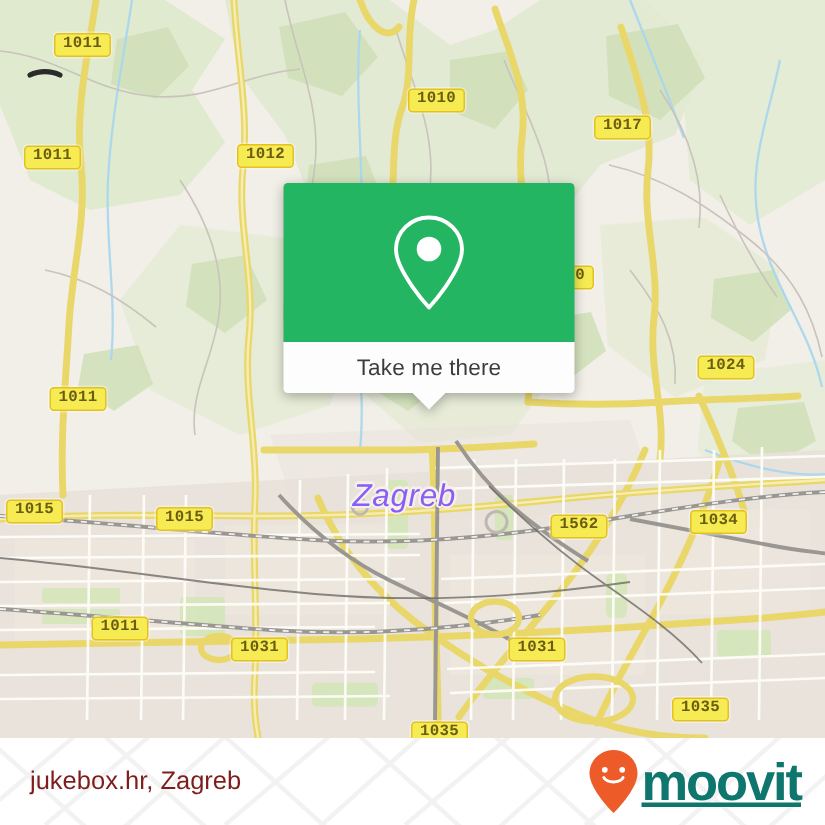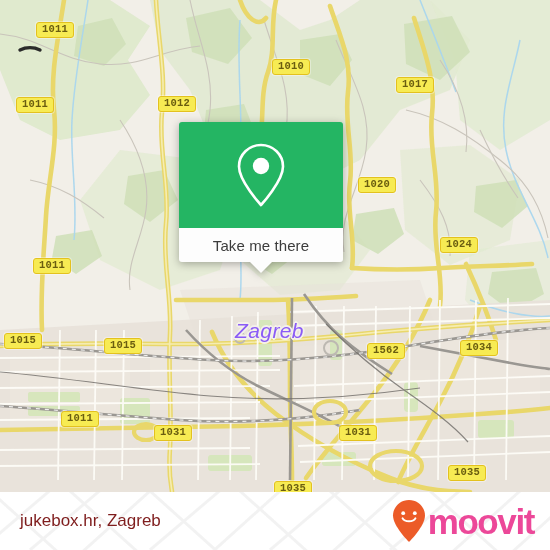--- a/index.html
+++ b/index.html
@@ -54,21 +54,21 @@
     font-size:12.5px;
     line-height:22px;
     height:22px;
     padding-left:8px;
     box-sizing:border-box;
     white-space:nowrap;
   }
 
   
   #card{
-    position:absolute;left:179px;top:122px;width:164px;
+    position:absolute;left:189px;top:122px;width:194px;
     filter:drop-shadow(0 2px 4px rgba(0,0,0,.30));
     z-index:20;
   }
   #cardTop{
     background:#24b563;
     height:106px;
     border-radius:3px 3px 0 0;
     display:flex;align-items:center;justify-content:center;
   }
   #cardBottom{
@@ -102,22 +102,23 @@
   #footerText{
     position:absolute;left:20px;top:0;height:58px;
     display:flex;align-items:center;
     color:#7f1d1d;font-size:17px;white-space:nowrap;text-align:center;
   }
   #brand{
     position:absolute;right:16px;top:0;height:58px;
     display:flex;align-items:center;gap:2px;
   }
   #brandWord{
-    color:#ec4899;font-size:35px;font-weight:bold;letter-spacing:-1.4px;
+    color:#0f766e;font-size:35px;font-weight:bold;letter-spacing:-1.4px;
     line-height:35px;
+    text-decoration:underline;
   }
 </style>
 </head>
 <body>
 
 <div id="app">
 
   <div id="map">
 
     <svg class="layer" viewBox="0 0 550 492" preserveAspectRatio="none">
@@ -290,21 +291,21 @@
 
     <div class="cityLabel" style="left:235px;top:319px;">Zagreb</div>
 
     <div id="shields">
         <div class="shield" style="left: 36px; top: 22px;">1011</div>
         <div class="shield" style="left: 272px; top: 59px;">1010</div>
         <div class="shield" style="left: 396px; top: 77px;">1017</div>
         <div class="shield" style="left: 16px; top: 97px;">1011</div>
         <div class="shield" style="left: 158px; top: 96px;">1012</div>
         <div class="shield" style="left: 358px; top: 177px;">1020</div>
-        <div class="shield" style="left: 440px; top: 237px;">1024</div>
+        <div class="shield" style="left: 465px; top: 237px;">1024</div>
         <div class="shield" style="left: 33px; top: 258px;">1011</div>
         <div class="shield" style="left: 4px; top: 333px;">1015</div>
         <div class="shield" style="left: 104px; top: 338px;">1015</div>
         <div class="shield" style="left: 367px; top: 343px;">1562</div>
         <div class="shield" style="left: 460px; top: 340px;">1034</div>
         <div class="shield" style="left: 61px; top: 411px;">1011</div>
         <div class="shield" style="left: 154px; top: 425px;">1031</div>
         <div class="shield" style="left: 339px; top: 425px;">1031</div>
         <div class="shield" style="left: 448px; top: 465px;">1035</div>
         <div class="shield" style="left: 274px; top: 481px;">1035</div>

